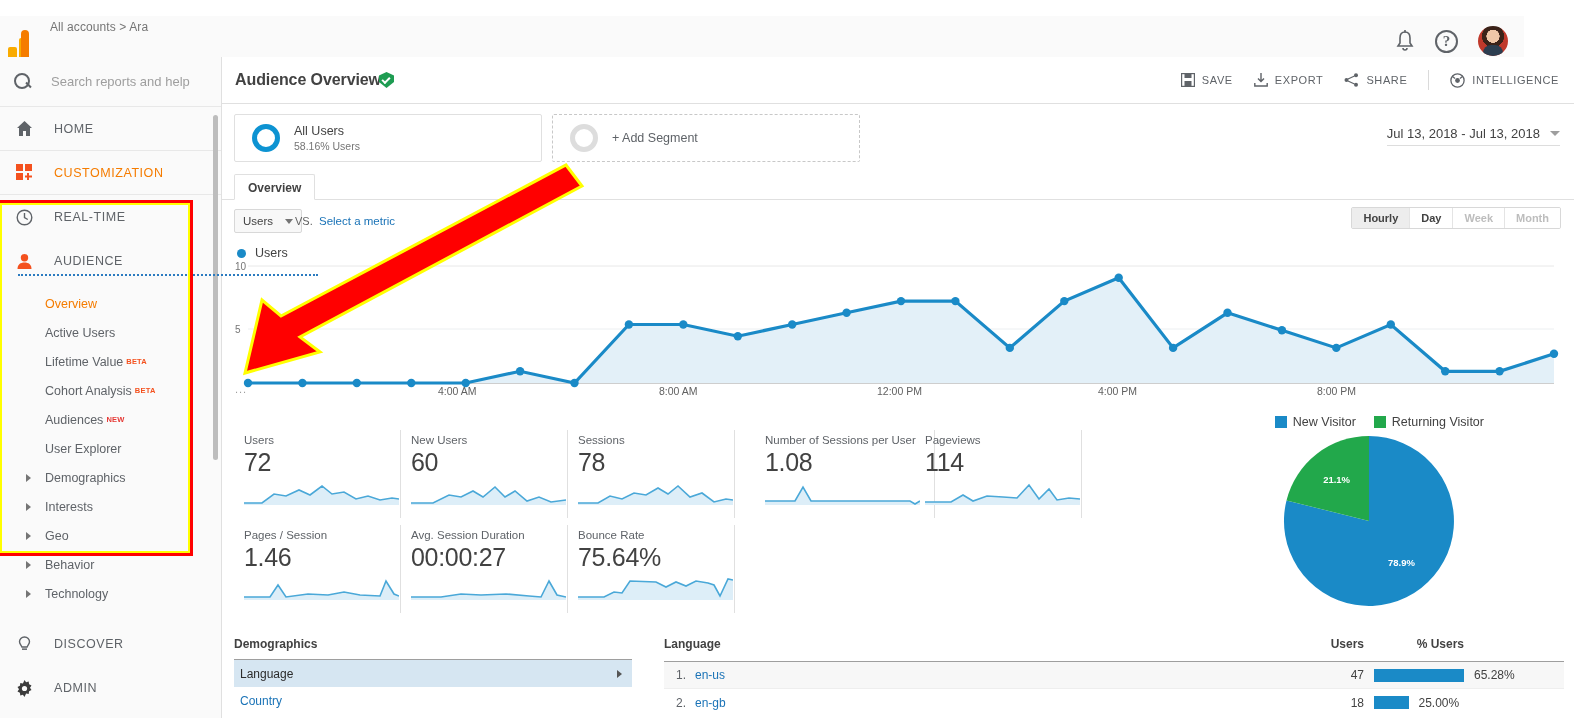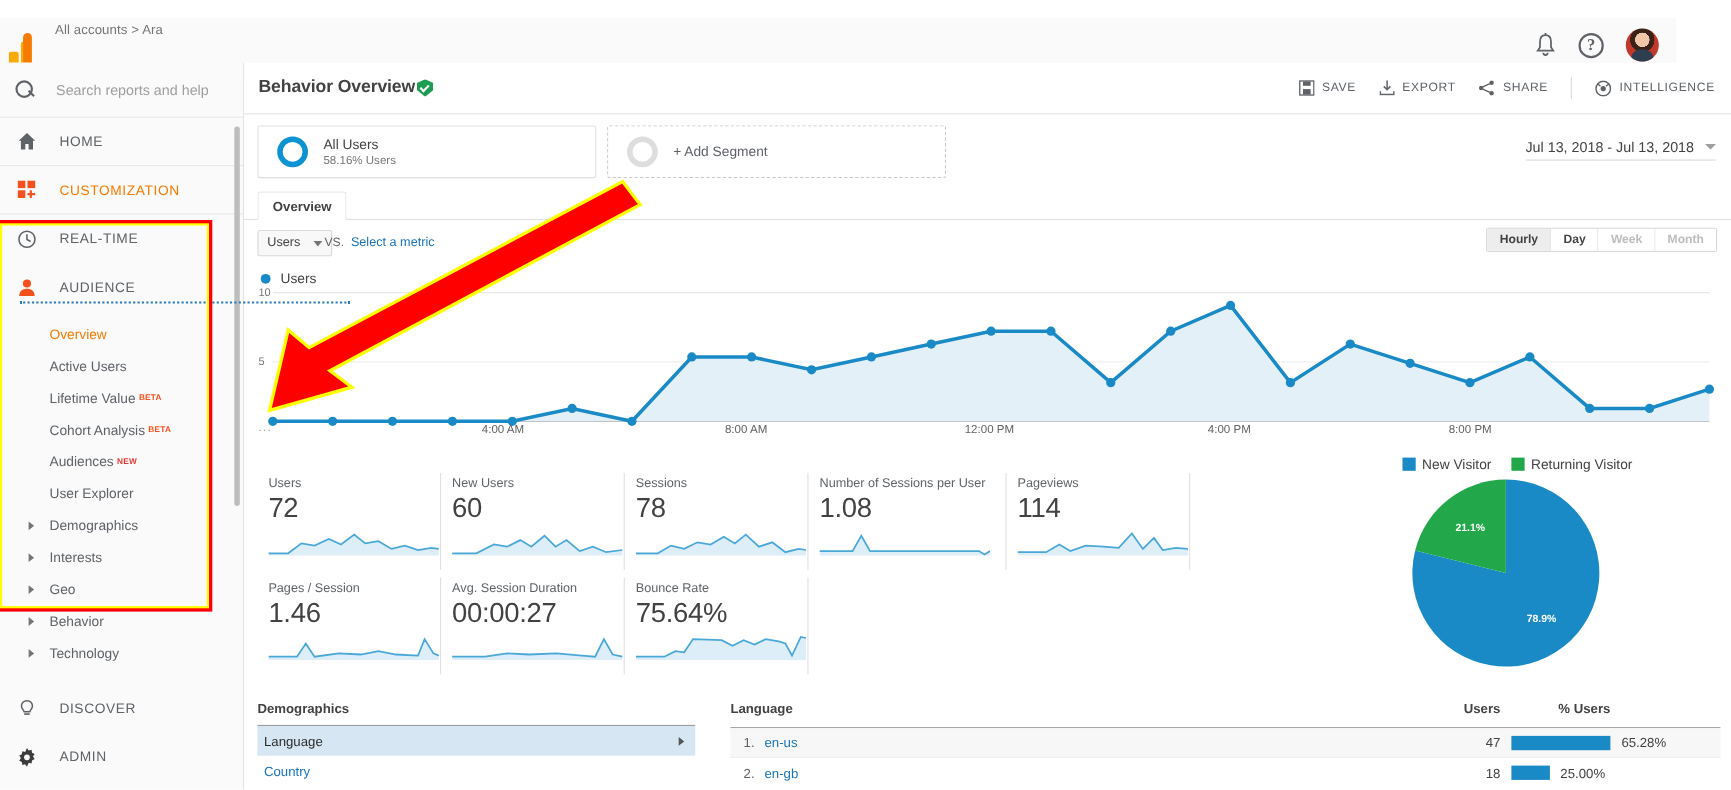--- a/index.html
+++ b/index.html
@@ -375,21 +375,21 @@
 
     <div class="sb-scroll"></div>
   </div>
 
   <div class="red-highlight"></div>
   <div class="dotted-line"></div>
 
   <div class="main">
 
     <div class="page-head">
-      <div class="page-title">Behavior Overview</div>
+      <div class="page-title">Audience Overview</div>
       <div class="verif"></div>
       <div class="head-actions">
         <div class="hact">
           <svg width="14" height="14" viewBox="0 0 14 14">
               <rect x="0.5" y="0.5" width="13" height="13" fill="none" stroke="#5f6368" stroke-width="1.4"></rect>
               <rect x="3.5" y="1" width="7" height="4" fill="#5f6368"></rect>
               <rect x="3.5" y="8" width="7" height="5" fill="#5f6368"></rect>
             </svg>
           <span>SAVE</span>
         </div>
@@ -525,21 +525,21 @@
           </svg>
       </div>
       <div class="card" style="left:346px;top:0;">
         <div class="card-lb">Sessions</div>
         <div class="card-val">78</div>
         <svg class="spark" width="155" height="30" viewBox="0 0 155 30">
             <polygon fill="#ddeef8" points="0,28 0,26 20,26 32,19 44,22 56,16 68,18 80,11 90,17 100,9 112,20 124,16 136,25 148,22 155,23 155,28"></polygon>
             <polyline fill="none" stroke="#4aa8d8" stroke-width="1.6" points="0,26 20,26 32,19 44,22 56,16 68,18 80,11 90,17 100,9 112,20 124,16 136,25 148,22 155,23"></polyline>
           </svg>
       </div>
-      <div class="card wide" style="left:513px;top:0;">
+      <div class="card wide" style="left:533px;top:0;">
         <div class="card-lb">Number of Sessions per User</div>
         <div class="card-val">1.08</div>
         <svg class="spark" width="155" height="30" viewBox="0 0 155 30">
             <polygon fill="#ddeef8" points="0,28 0,24 30,24 38,10 46,24 145,24 150,27 155,24 155,28"></polygon>
             <polyline fill="none" stroke="#4aa8d8" stroke-width="1.6" points="0,24 30,24 38,10 46,24 145,24 150,27 155,24"></polyline>
           </svg>
       </div>
       <div class="card" style="left:693px;top:0;">
         <div class="card-lb">Pageviews</div>
         <div class="card-val">114</div>

